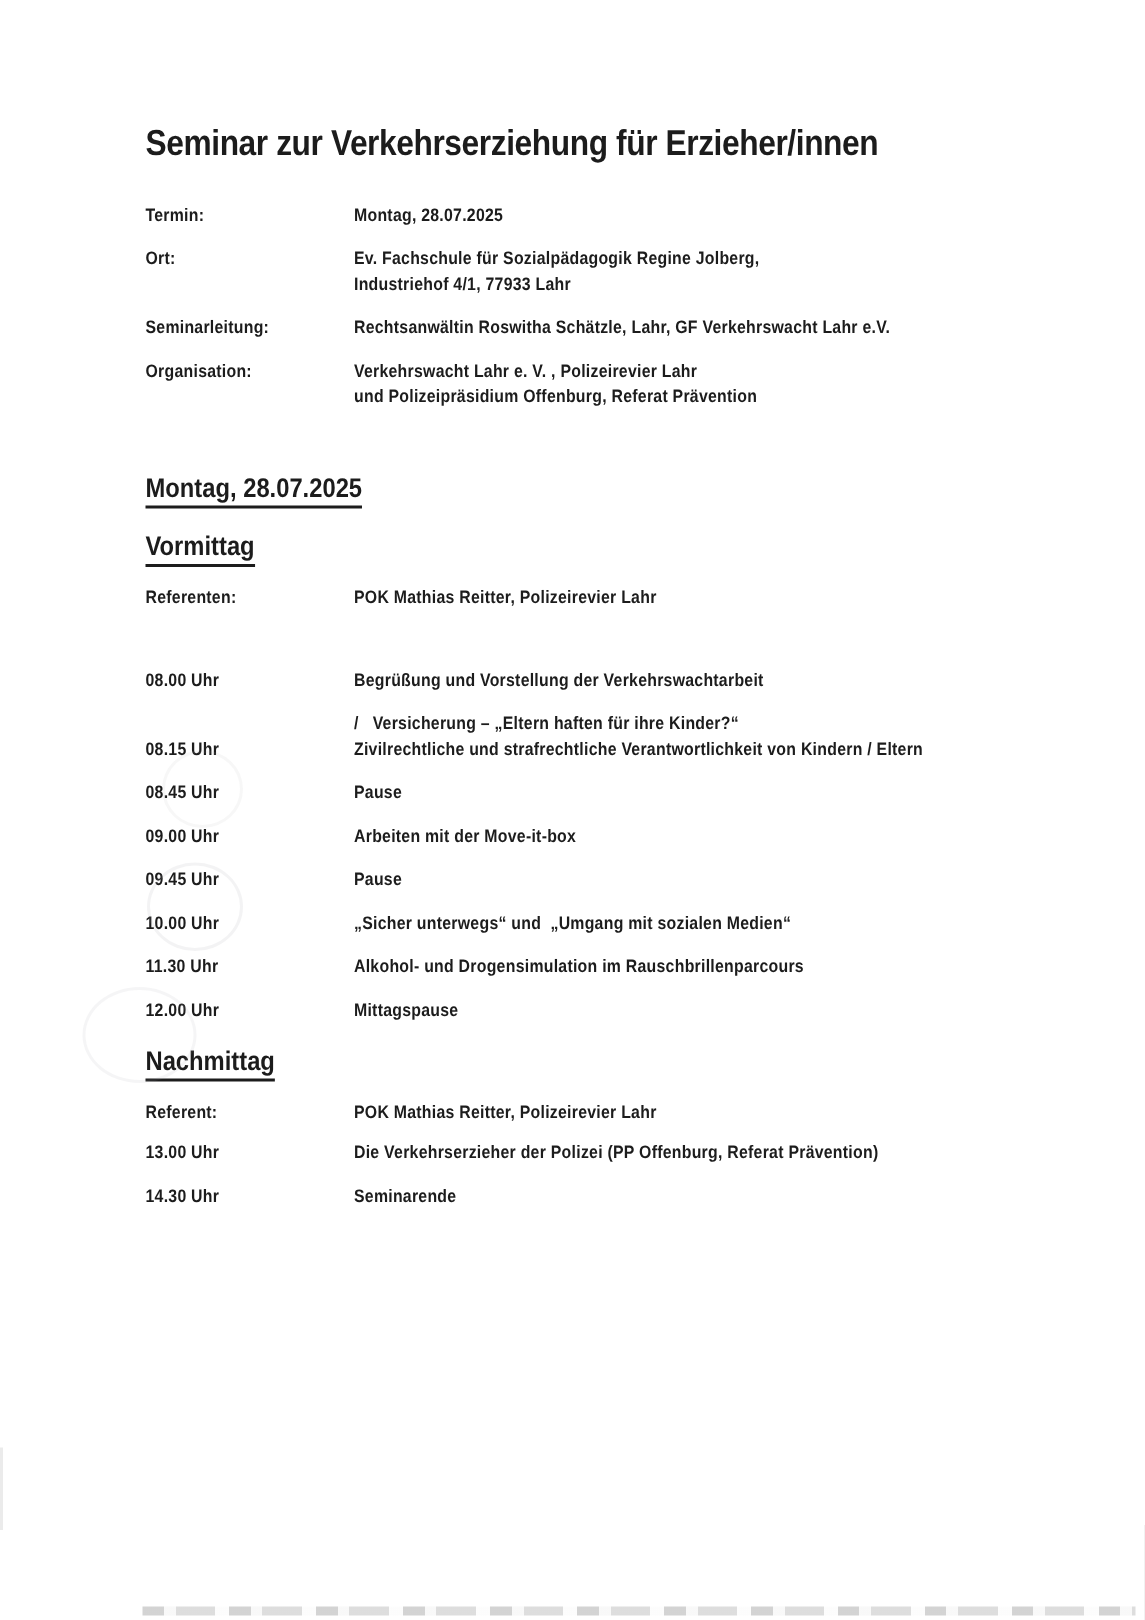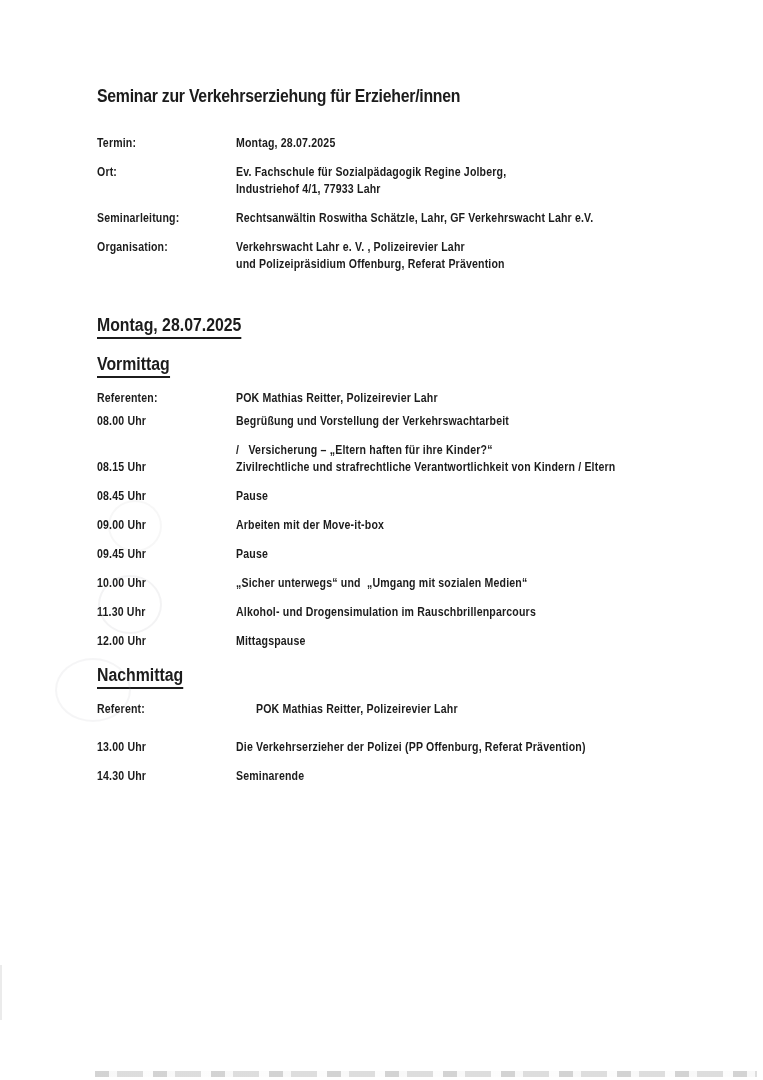--- a/index.html
+++ b/index.html
@@ -4,31 +4,31 @@
 <style>
   html,body{margin:0;padding:0;background:#e8e8e8;}
   .page{
     position:relative;width:763px;height:1080px;background:#ffffff;
     font-family:"Liberation Sans",sans-serif;font-weight:bold;color:#1c1c1c;
     overflow:hidden;margin:0 auto;
   }
   .content{padding:84px 30px 0 97px;}
   
   .tx{display:inline-block;transform:scaleX(.88);transform-origin:0 0;white-space:pre;letter-spacing:.2px;}
-  .title{margin:0 0 27px 0;font-size:18px;line-height:24px;letter-spacing:0;}
+  .title{margin:0 0 27px 0;font-size:24px;line-height:24px;letter-spacing:0;}
   .title .tx{letter-spacing:-.3px;}
   .info-row{display:flex;margin-bottom:12px;}
   .info-label,.time{width:139px;flex:none;}
   .info-row,.referees,.item,.line{font-size:12px;line-height:17px;}
   .heading{font-size:18px;line-height:22px;margin:0;}
   .heading .tx{letter-spacing:0;border-bottom:2px solid #1c1c1c;padding-bottom:1px;}
   .day-heading{margin:41px 0 13px 0;}
   .section > .heading{margin:14px 0 12px 0;}
-  .referees{display:flex;margin-bottom:6px;}
-  .section-1 .referees{margin-bottom:21px;gap:20px;}
+  .referees{display:flex;margin-bottom:38px;}
+  .section-1 .referees{margin-bottom:10px;}
   .item{display:flex;margin-bottom:12px;align-items:flex-end;}
   .section-1 .item + .item{margin-top:7px;}
   .desc,.info-value{flex:1;min-width:0;}
   
   .scan-band{
     position:absolute;left:95px;right:6px;bottom:3px;height:6px;
     background:repeating-linear-gradient(90deg,
       rgba(140,140,140,.38) 0 14px, rgba(200,200,200,.12) 14px 22px,
       rgba(150,150,150,.32) 22px 48px, rgba(220,220,220,.08) 48px 58px);
     filter:blur(.4px);

